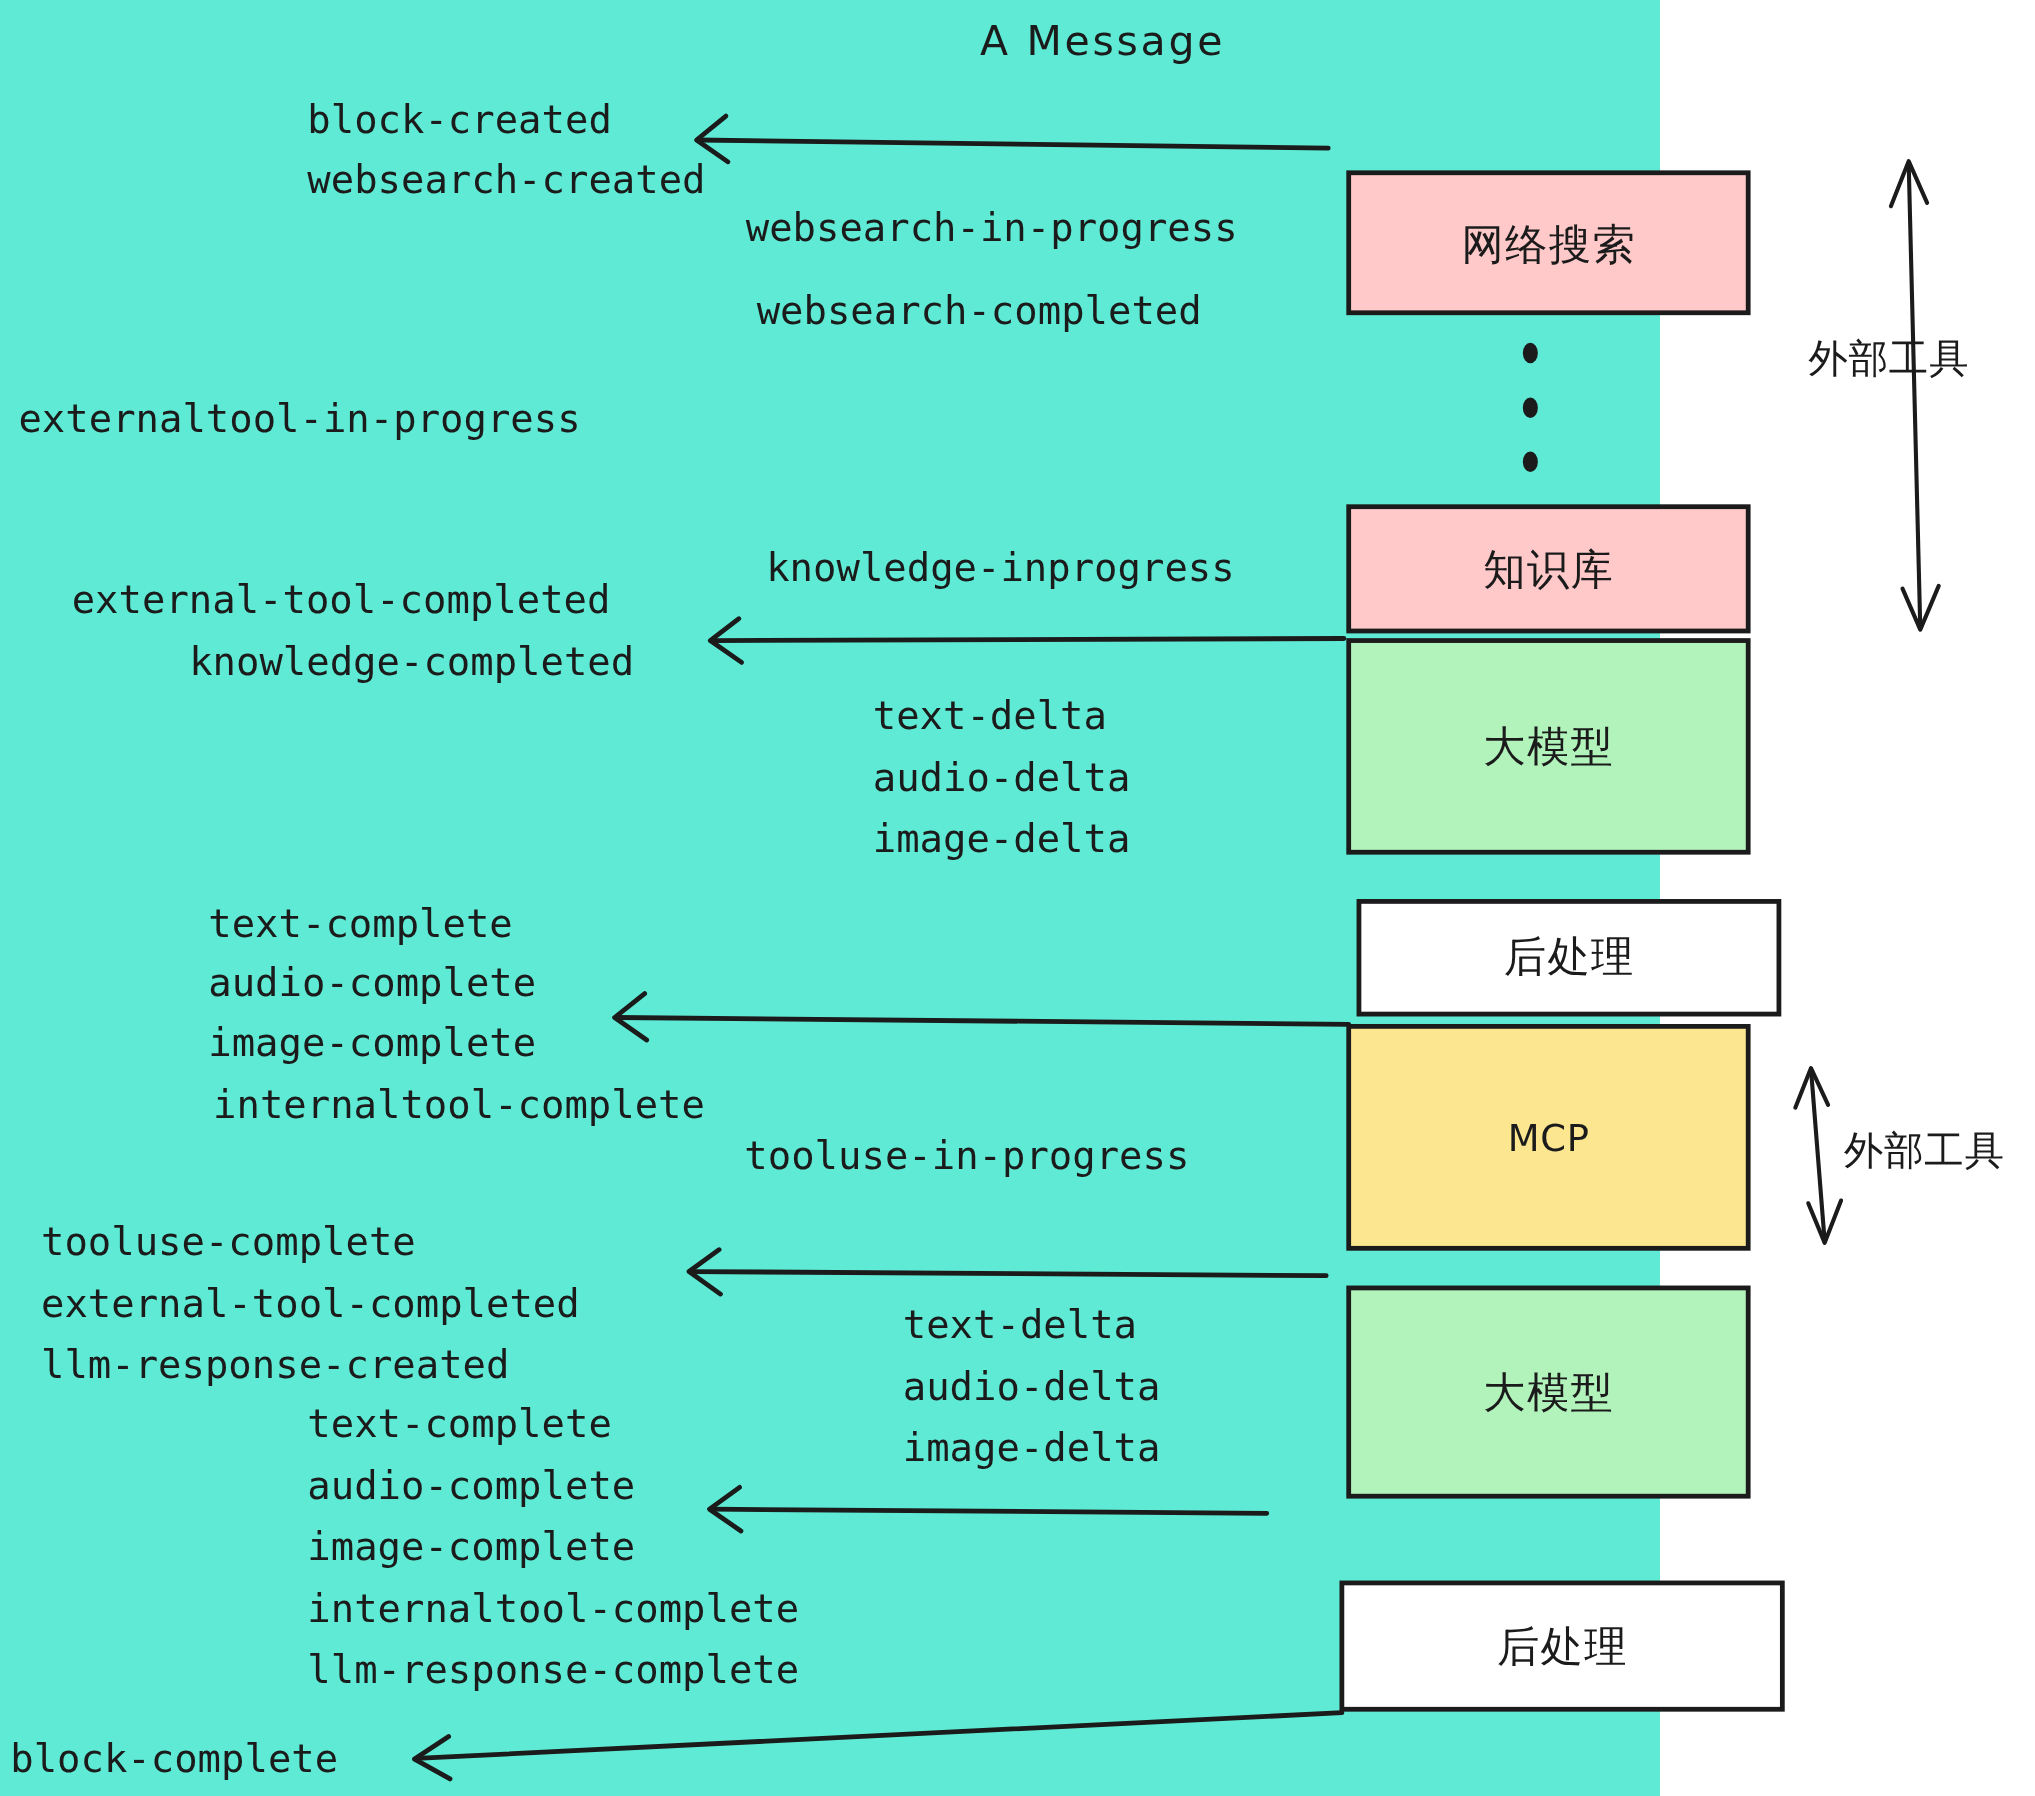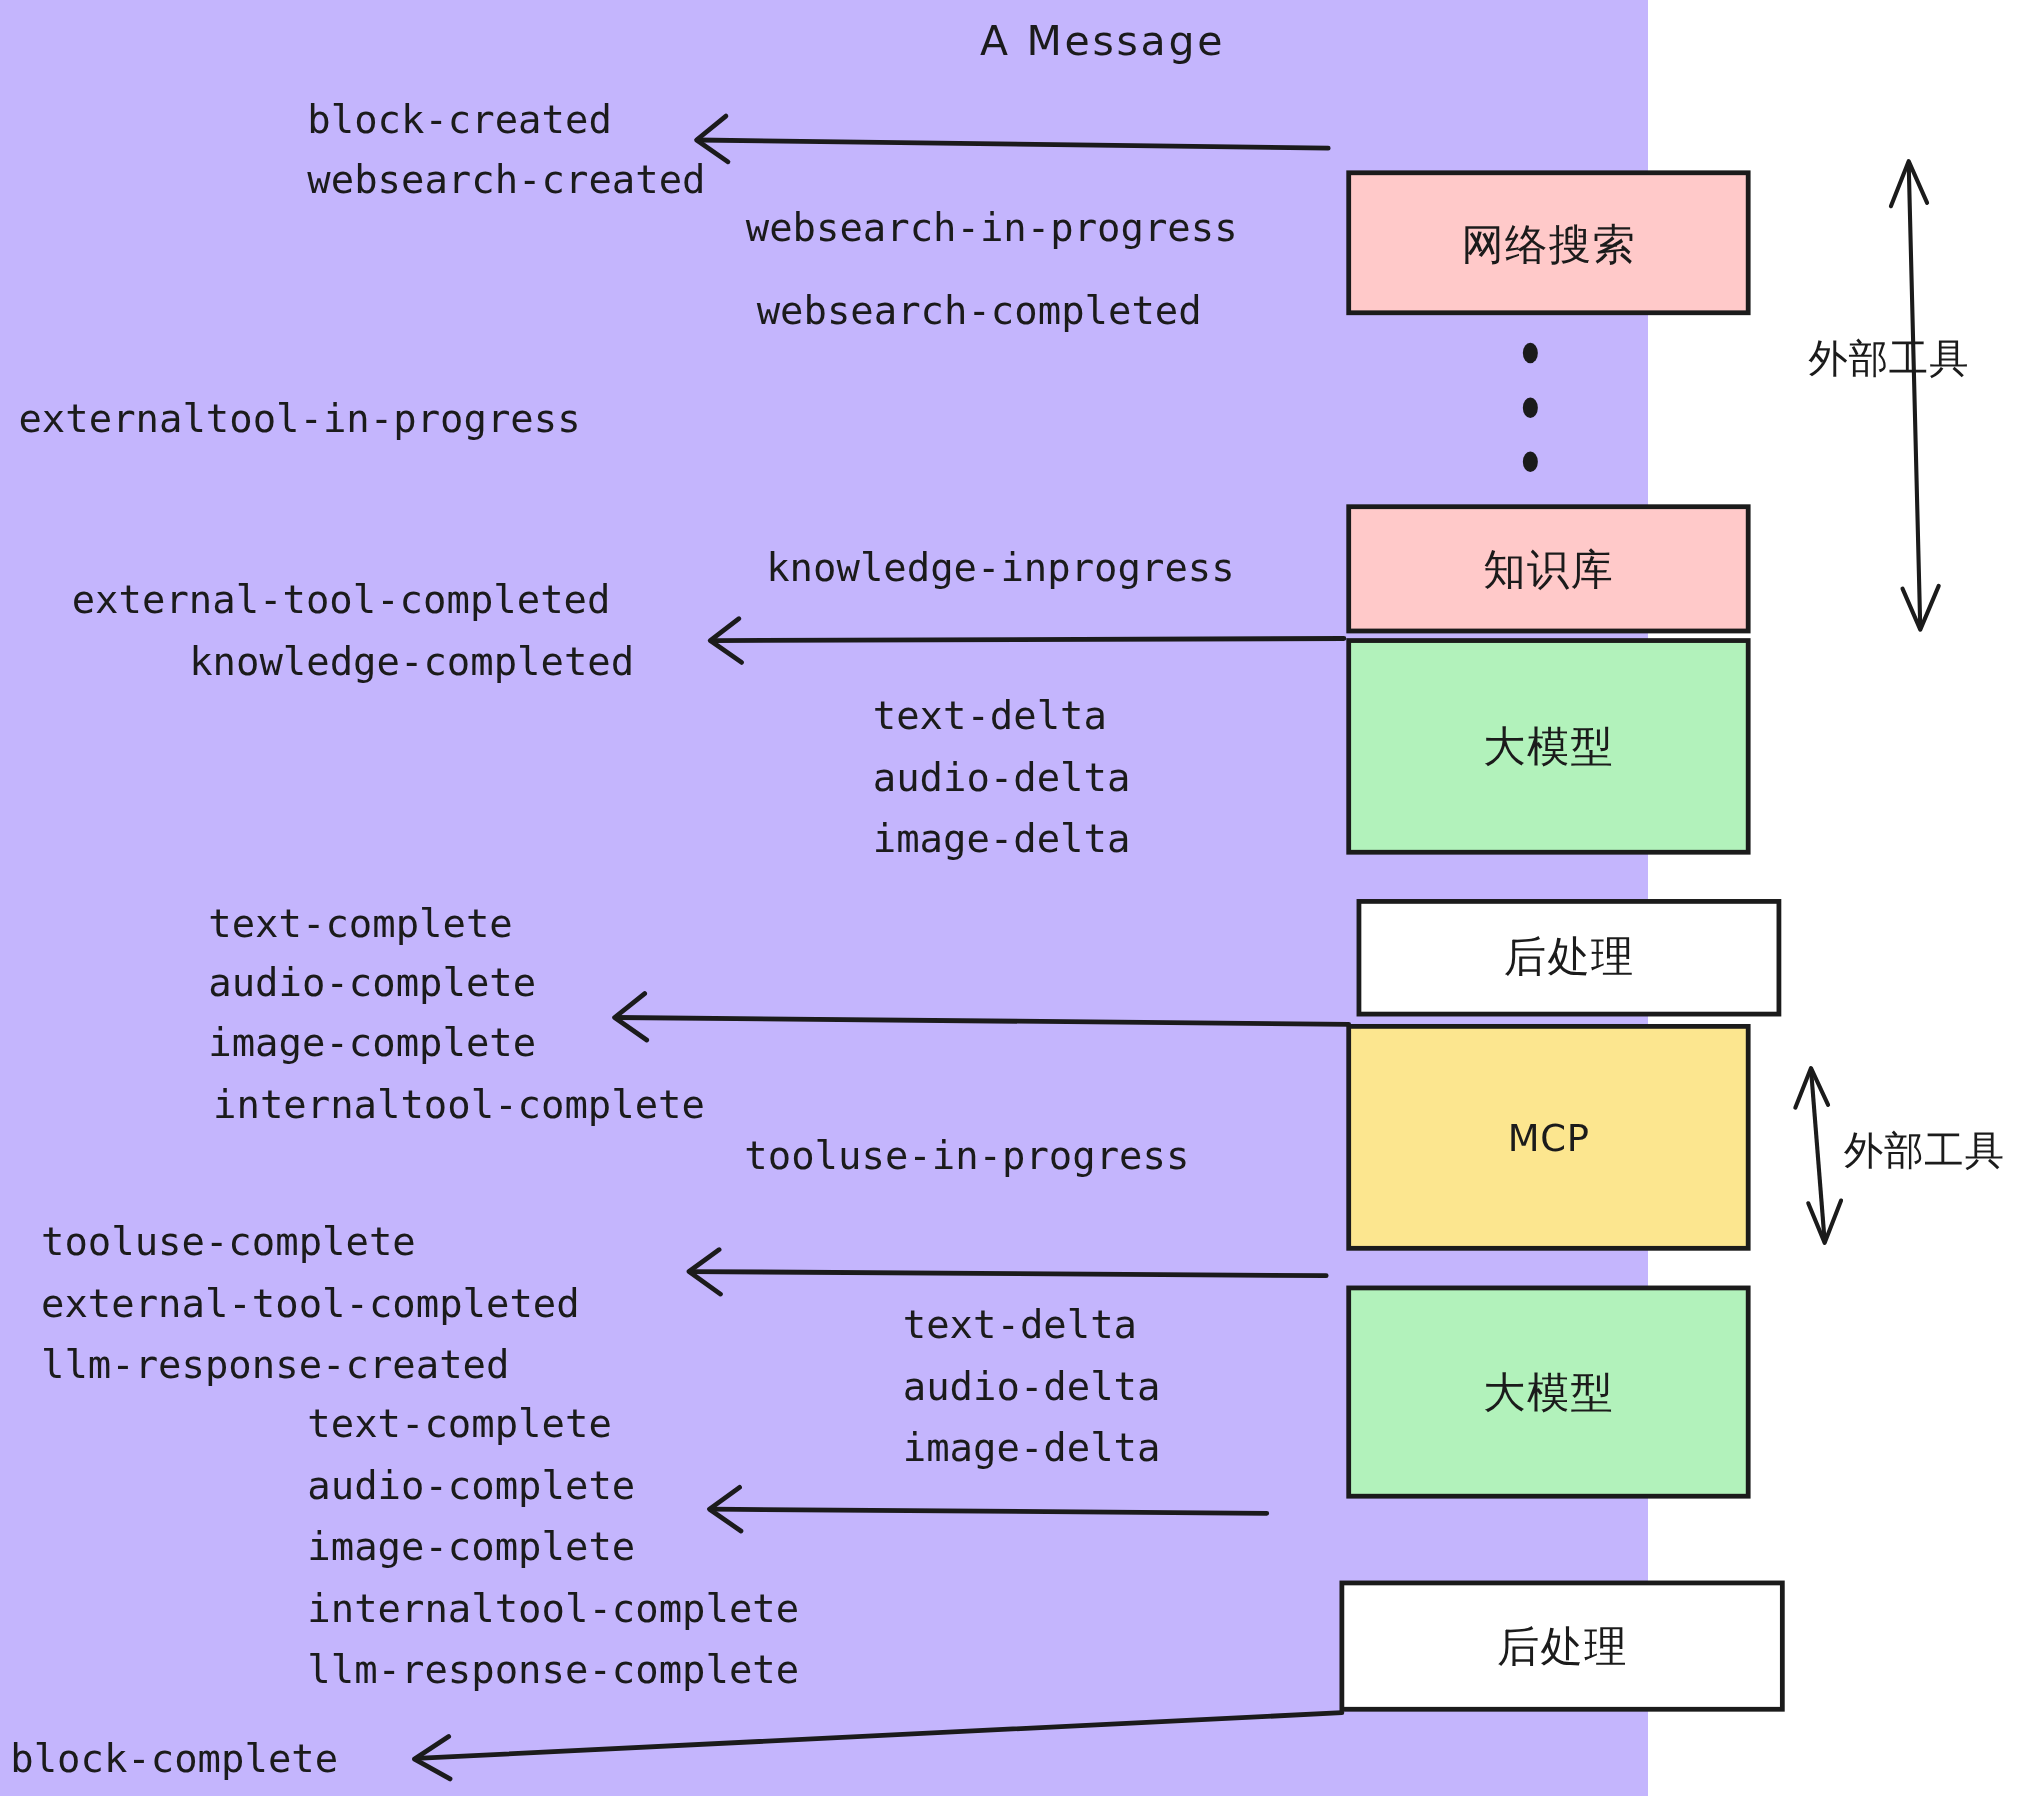--- a/index.html
+++ b/index.html
@@ -10,21 +10,22 @@
   body {
     width: 2035px;
     height: 1796px;
     font-family: "DejaVu Sans Mono", monospace;
     overflow: hidden;
   }
   #stage {
     position: relative;
     width: 1648px;
     height: 1796px;
-    background: #c4b5fd;
+    background: #5eead4;
+    padding-left: 12px;
   }
   svg#canvas {
     position: absolute;
     left: 0; top: 0;
     width: 2035px;
     height: 1796px;
   }
   .evt {
     font-family: "DejaVu Sans Mono", "Liberation Mono", monospace;
     font-size: 57px;

